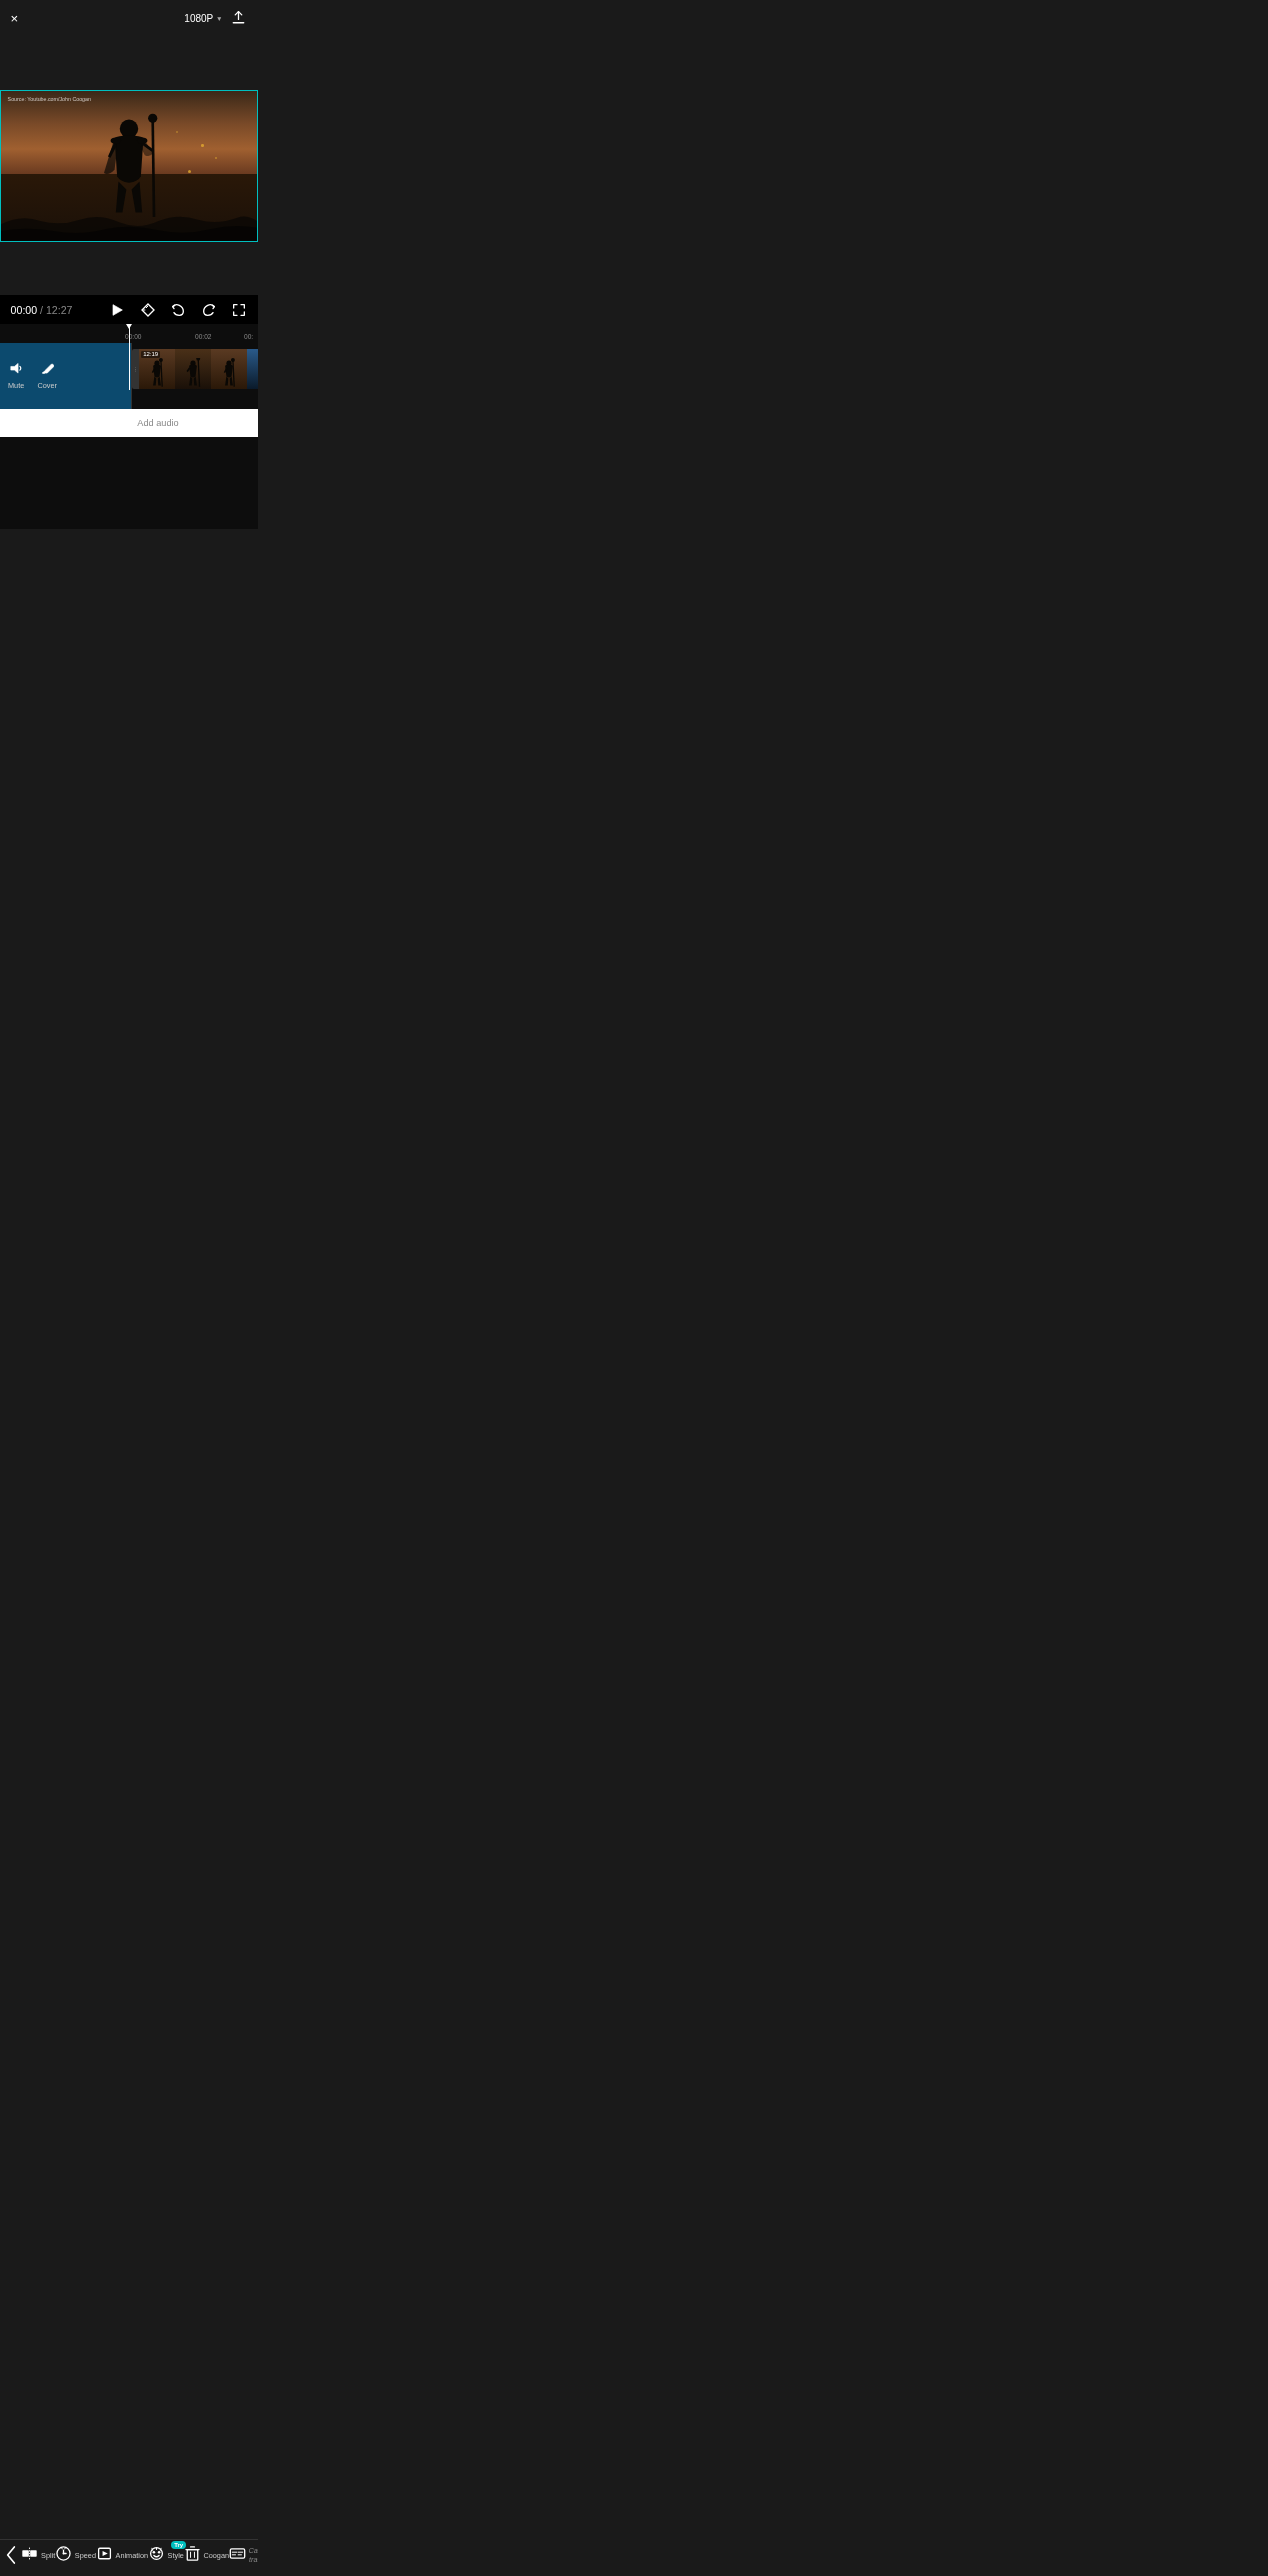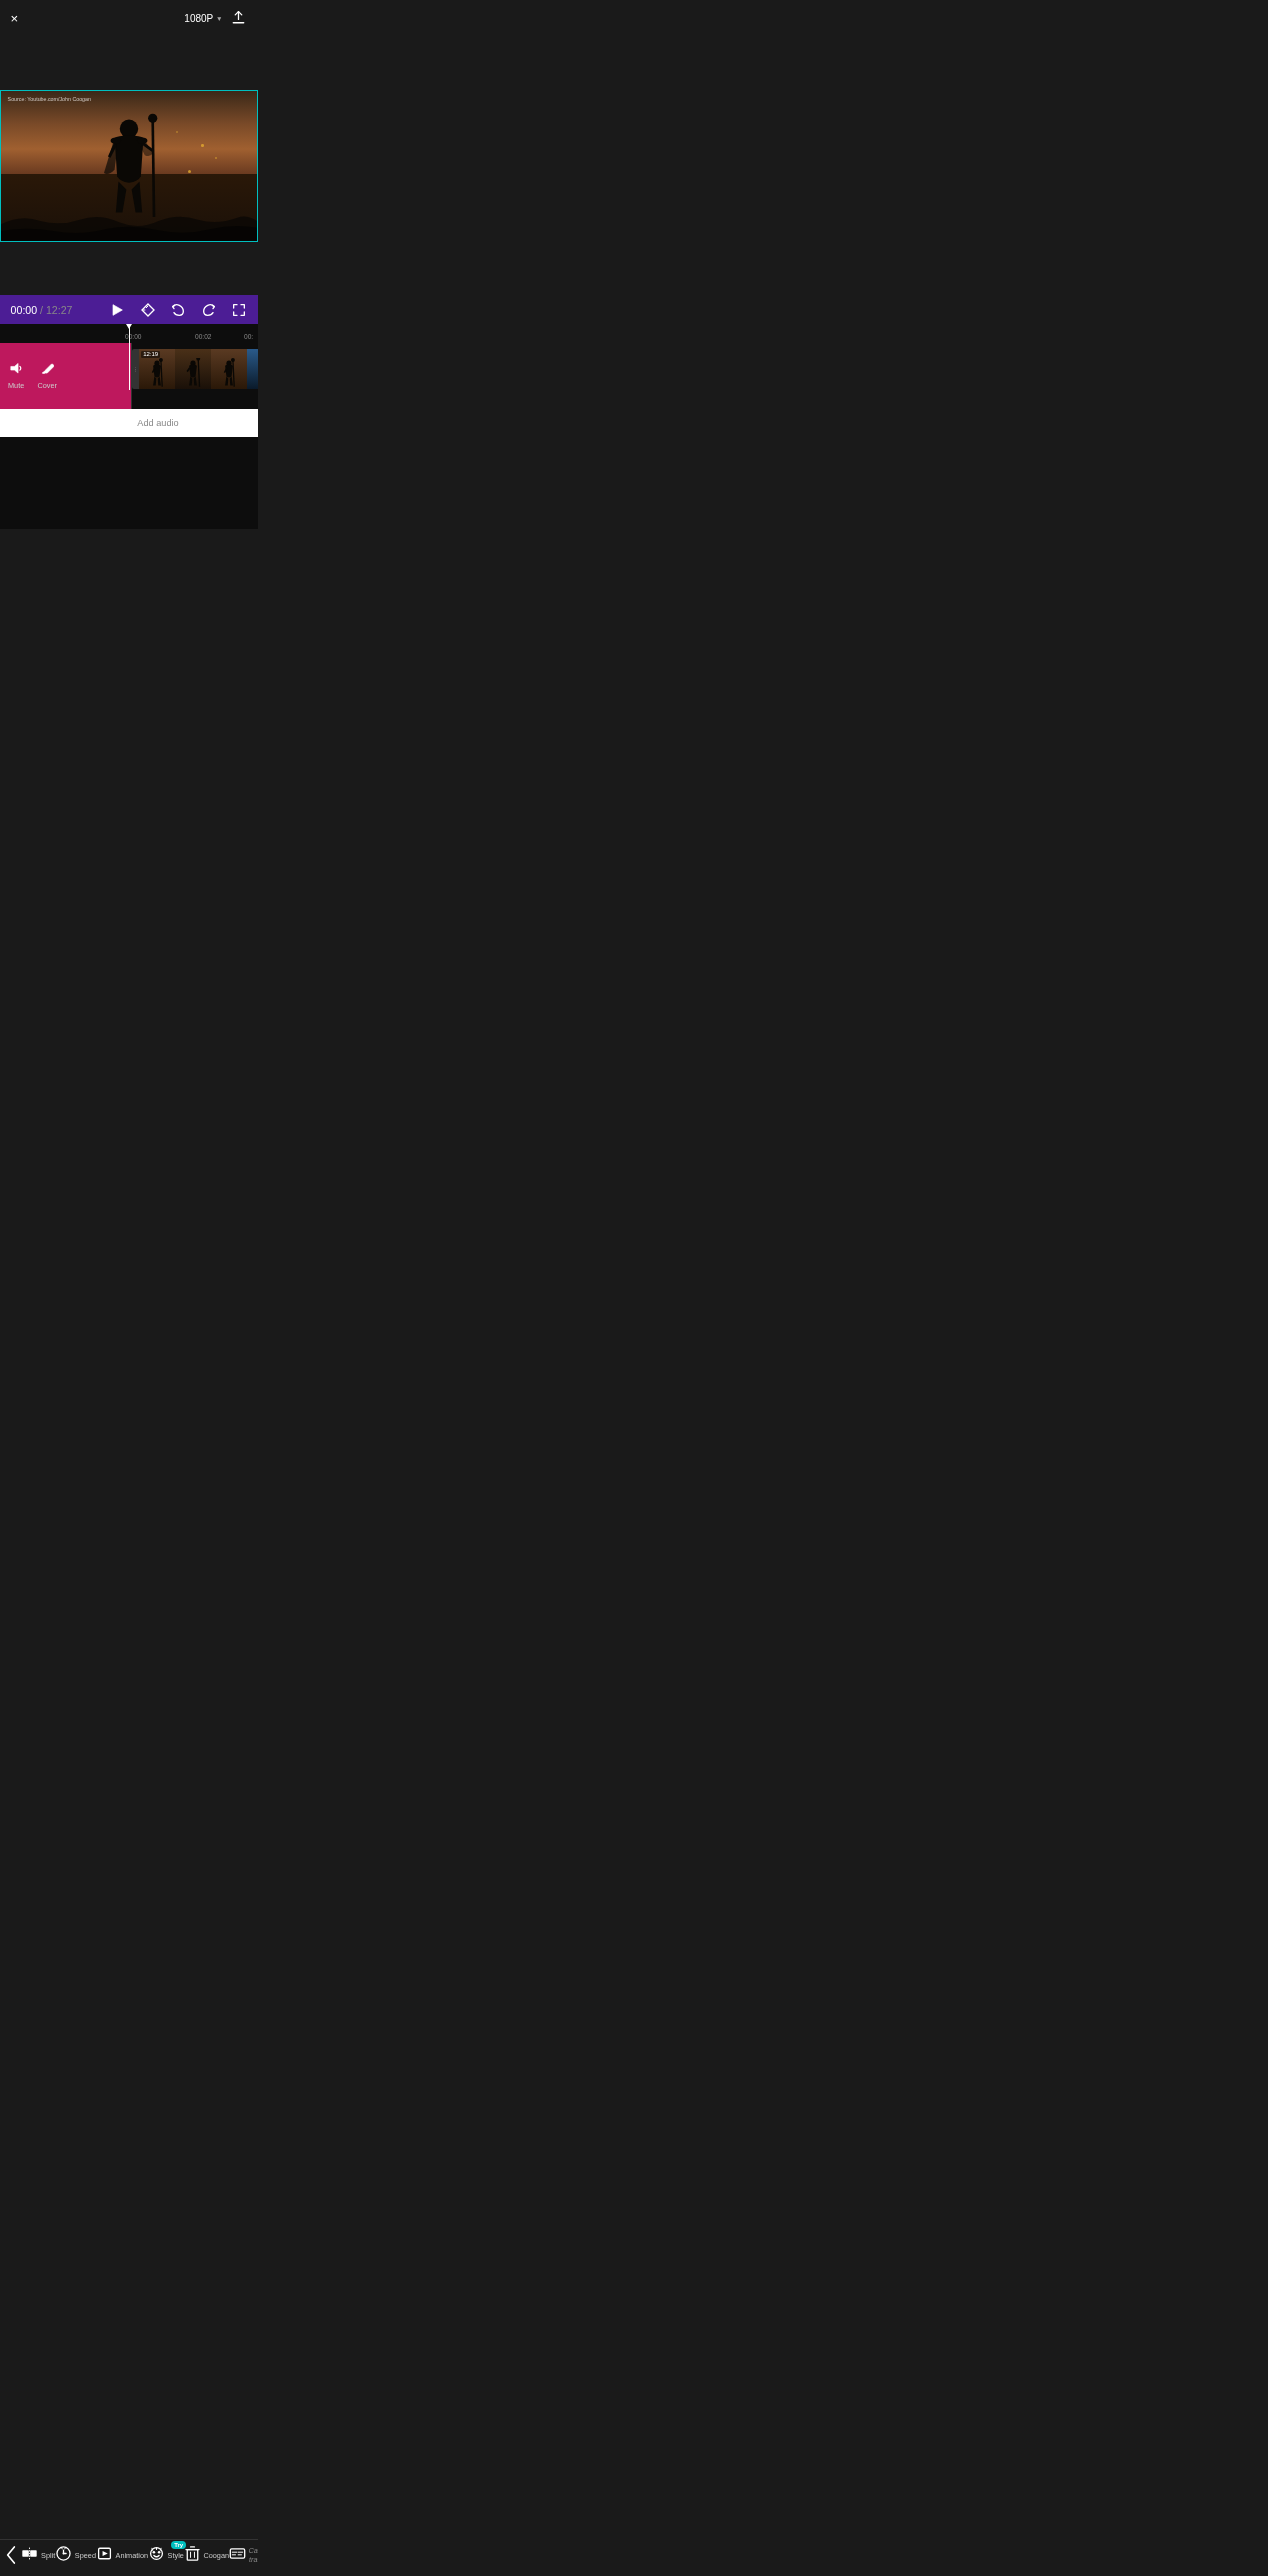--- a/index.html
+++ b/index.html
@@ -103,21 +103,21 @@
     .below-video {
       background: #1a1a1a;
       height: 53px;
     }
 
     
     .playback-controls {
       display: flex;
       align-items: center;
       padding: 6.6px 10.6px;
-      background: #4c1d95;
+      background: #000000;
       gap: 0;
     }
     .time-display {
       flex: 1;
       font-size: 10.6px;
       color: #ffffff;
       font-weight: 400;
     }
     .time-current {
       color: #ffffff;
@@ -186,21 +186,21 @@
 
     
     .track-area {
       display: flex;
       min-height: 66px;
       position: relative;
     }
     .track-controls {
       width: 132px;
       flex-shrink: 0;
-      background: #be185d;
+      background: #0c4a6e;
       display: flex;
       align-items: center;
       padding: 0 8px;
       gap: 13.2px;
       border-right: 0.7px solid #333;
     }
     .track-control-btn {
       display: flex;
       flex-direction: column;
       align-items: center;

